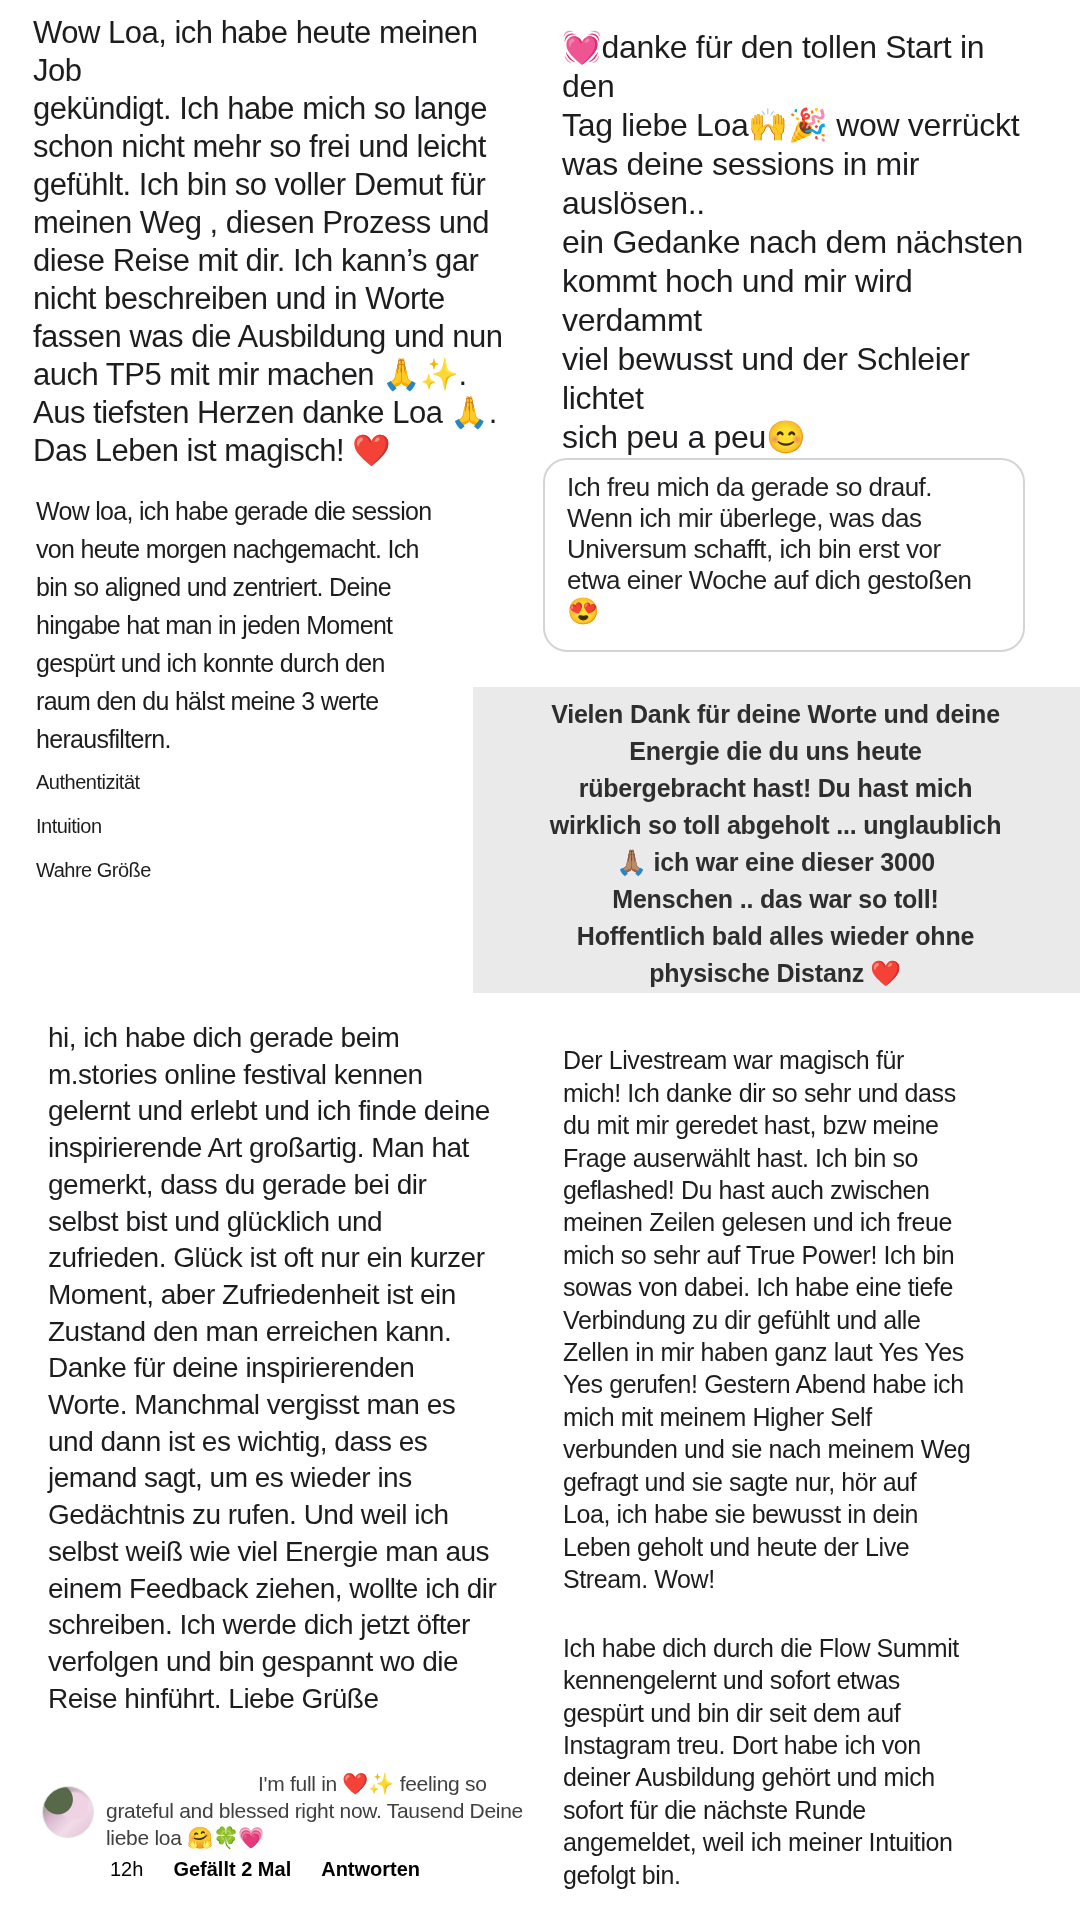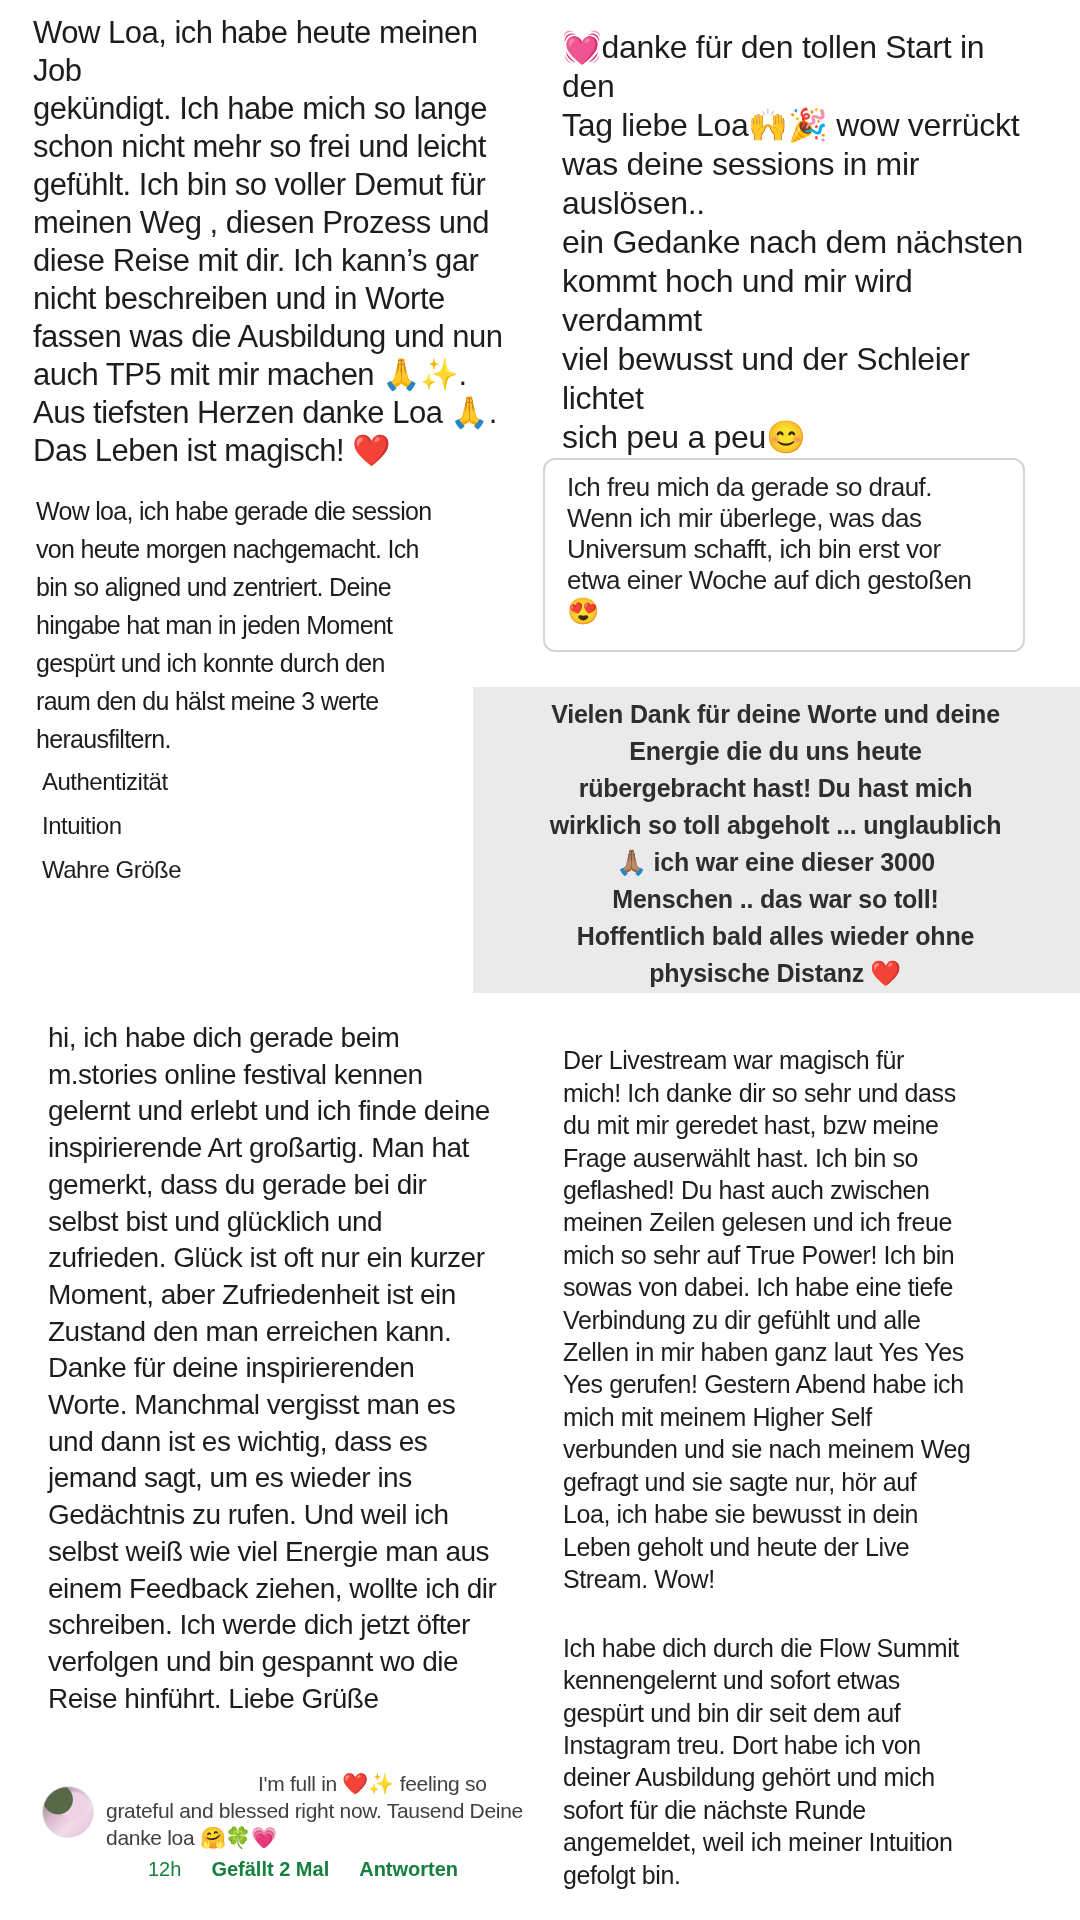--- a/index.html
+++ b/index.html
@@ -5,24 +5,24 @@
 <style>
   html,body{margin:0;padding:0;background:#ffffff;}
   #canvas{
     position:relative;width:1080px;height:1920px;background:#ffffff;overflow:hidden;
     font-family:Liberation Sans, sans-serif;color:#1d1d1f;
   }
   .block{position:absolute;white-space:pre-line;}
   .tb-job        {left:33px;  top:14px;   width:500px; font-size:31px; line-height:38px;  letter-spacing:-0.5px;}
   .tb-morning    {left:562px; top:28px;   width:470px; font-size:32px; line-height:39px;  letter-spacing:-0.3px;}
   .tb-session    {left:36px;  top:492px;  width:500px; font-size:25px; line-height:38px;  letter-spacing:-0.7px;}
-  .tb-values     {left:36px;  top:760px;  width:400px; font-size:24px; line-height:44px;  letter-spacing:-0.5px;margin-left:6px;}
+  .tb-values     {left:36px;  top:760px;  width:400px; font-size:20px; line-height:44px;  letter-spacing:-0.5px;}
   .bubble{
     position:absolute;left:543px;top:458px;width:482px;height:194px;
-    border:2px solid #d4d4d4;border-radius:12px;background:#ffffff;box-sizing:border-box;
+    border:2px solid #d4d4d4;border-radius:24px;background:#ffffff;box-sizing:border-box;
     padding:12px 20px 0 22px;
   }
   .bubble-text{white-space:pre-line;font-size:26px;line-height:31px;letter-spacing:-0.5px;color:#222;}
   .graybox{
     position:absolute;left:473px;top:687px;width:607px;height:306px;
     background:#eaeaea;box-sizing:border-box;padding:9px 8px 0 6px;text-align:center;
   }
   .graybox-text{white-space:pre-line;font-size:25px;line-height:37px;font-weight:600;
     letter-spacing:-0.2px;color:#2e2e2e;}
   .tb-festival   {left:48px;  top:1020px; width:500px; font-size:28px; line-height:36.7px; letter-spacing:-0.5px;}
@@ -34,21 +34,21 @@
     background:
       radial-gradient(circle at 30% 25%, #58694a 0 28%, transparent 30%),
       radial-gradient(circle at 62% 38%, #efd3e4 0 30%, transparent 34%),
       linear-gradient(135deg,#6a7a58 0%,#d9b6cf 38%,#f2dce8 65%,#e3bcd4 100%);
     border:1px solid #e3e3e3;box-sizing:border-box;
   }
   .comment-text{position:absolute;left:106px;top:0;width:460px;font-size:21px;line-height:27px;
     letter-spacing:-0.3px;color:#404040;}
   .comment-line1{margin-left:152px;}
   .comment-meta{position:absolute;left:110px;top:88px;display:flex;gap:30px;
-    font-size:20px;color:#15803d;margin-left:38px;}
+    font-size:20px;color:#000000;}
   .meta-likes,.meta-reply{font-weight:700;}
 </style>
 </head>
 <body>
 
 <div id="canvas">
 
   <div class="block tb-job">Wow Loa, ich habe heute meinen Job
 gekündigt. Ich habe mich so lange
 schon nicht mehr so frei und leicht
@@ -149,21 +149,21 @@
 sofort für die nächste Runde
 angemeldet, weil ich meiner Intuition
 gefolgt bin.</div>
   </div>
 
   <div class="comment">
     <div class="avatar"></div>
     <div class="comment-text">
       <div class="comment-line1">I'm full in ❤️✨ feeling so</div>
       <div class="comment-line2">grateful and blessed right now. Tausend Deine</div>
-      <div class="comment-line3">danke loa 🤗🍀💗</div>
+      <div class="comment-line3">liebe loa 🤗🍀💗</div>
     </div>
     <div class="comment-meta">
       <span class="meta-time">12h</span>
       <span class="meta-likes">Gefällt 2 Mal</span>
       <span class="meta-reply">Antworten</span>
     </div>
   </div>
 
 </div>
 

